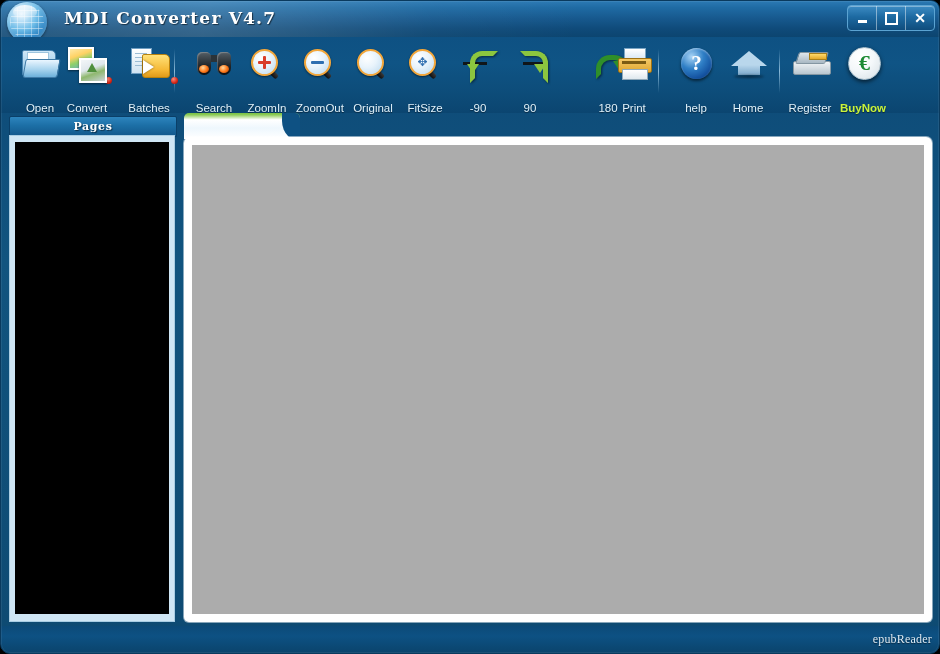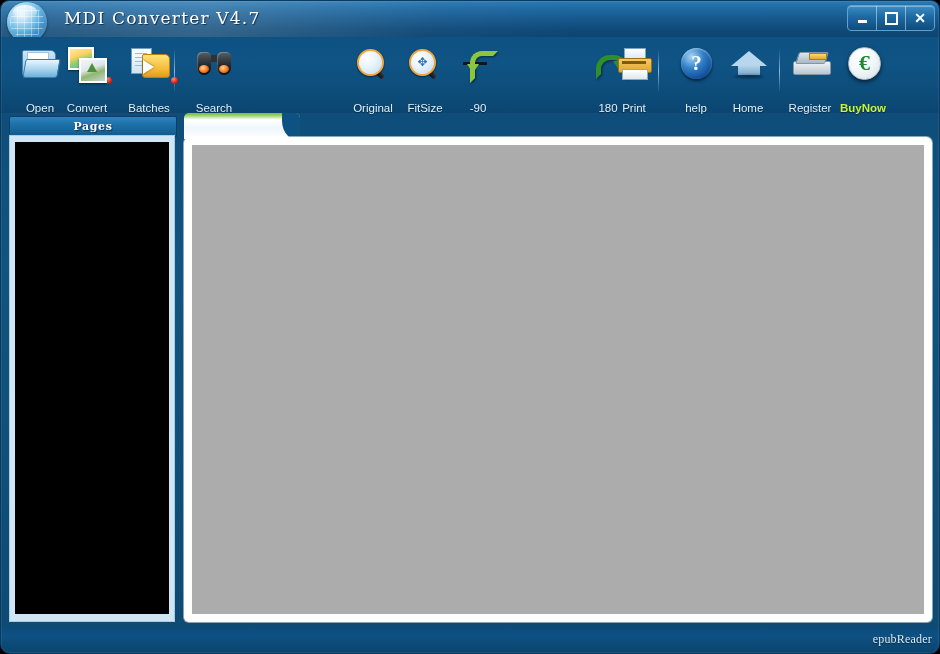--- a/index.html
+++ b/index.html
@@ -86,21 +86,21 @@
     position: absolute;
     left: 6px; top: 3px; width: 24px; height: 14px;
     border-radius: 50%;
     background: linear-gradient(180deg, rgba(255,255,255,.85), rgba(255,255,255,0));
   }
   #title-text {
     position: absolute;
     left: 63px; top: 7px;
     font-family: "DejaVu Serif", serif;
     font-size: 17px;
-    font-weight: normal;
+    font-weight: bold;
     letter-spacing: 1.2px;
     color: #ffffff;
     text-shadow: 1px 1px 1px rgba(0,0,0,.55);
     white-space: nowrap;
   }
 
   
   #window-controls {
     position: absolute;
     right: 6px; top: 4px;
@@ -574,21 +574,43 @@
               <div class="lens"></div>
             </div>
           <div class="tube r">
               <div class="lens"></div>
             </div>
         </div>
       </div>
       <span class="lbl">Search</span>
     </div>
 
-
+    <div class="tool" style="left:235px">
+      <div class="ic">
+        <div class="magn">
+          <div class="handle"></div>
+          <div class="ring">
+              <div class="plus"></div>
+            </div>
+        </div>
+      </div>
+      <span class="lbl">ZoomIn</span>
+    </div>
+
+    <div class="tool" style="left:288px">
+      <div class="ic">
+        <div class="magn">
+          <div class="handle"></div>
+          <div class="ring">
+              <div class="minus"></div>
+            </div>
+        </div>
+      </div>
+      <span class="lbl">ZoomOut</span>
+    </div>
 
     <div class="tool" style="left:341px">
       <div class="ic">
         <div class="magn">
           <div class="handle"></div>
           <div class="ring"></div>
         </div>
       </div>
       <span class="lbl">Original</span>
     </div>
@@ -609,20 +631,30 @@
       <div class="ic">
         <div class="rot l90">
           <div class="bar l"></div>
           <div class="arc"></div>
           <div class="head"></div>
         </div>
       </div>
       <span class="lbl">-90</span>
     </div>
 
+    <div class="tool" style="left:498px">
+      <div class="ic">
+        <div class="rot r90">
+          <div class="bar r"></div>
+          <div class="arc"></div>
+          <div class="head"></div>
+        </div>
+      </div>
+      <span class="lbl">90</span>
+    </div>
 
     <div class="tool" style="left:576px">
       <div class="ic">
         <div class="rot r180">
           <div class="arc"></div>
           <div class="head"></div>
         </div>
       </div>
       <span class="lbl">180</span>
     </div>

